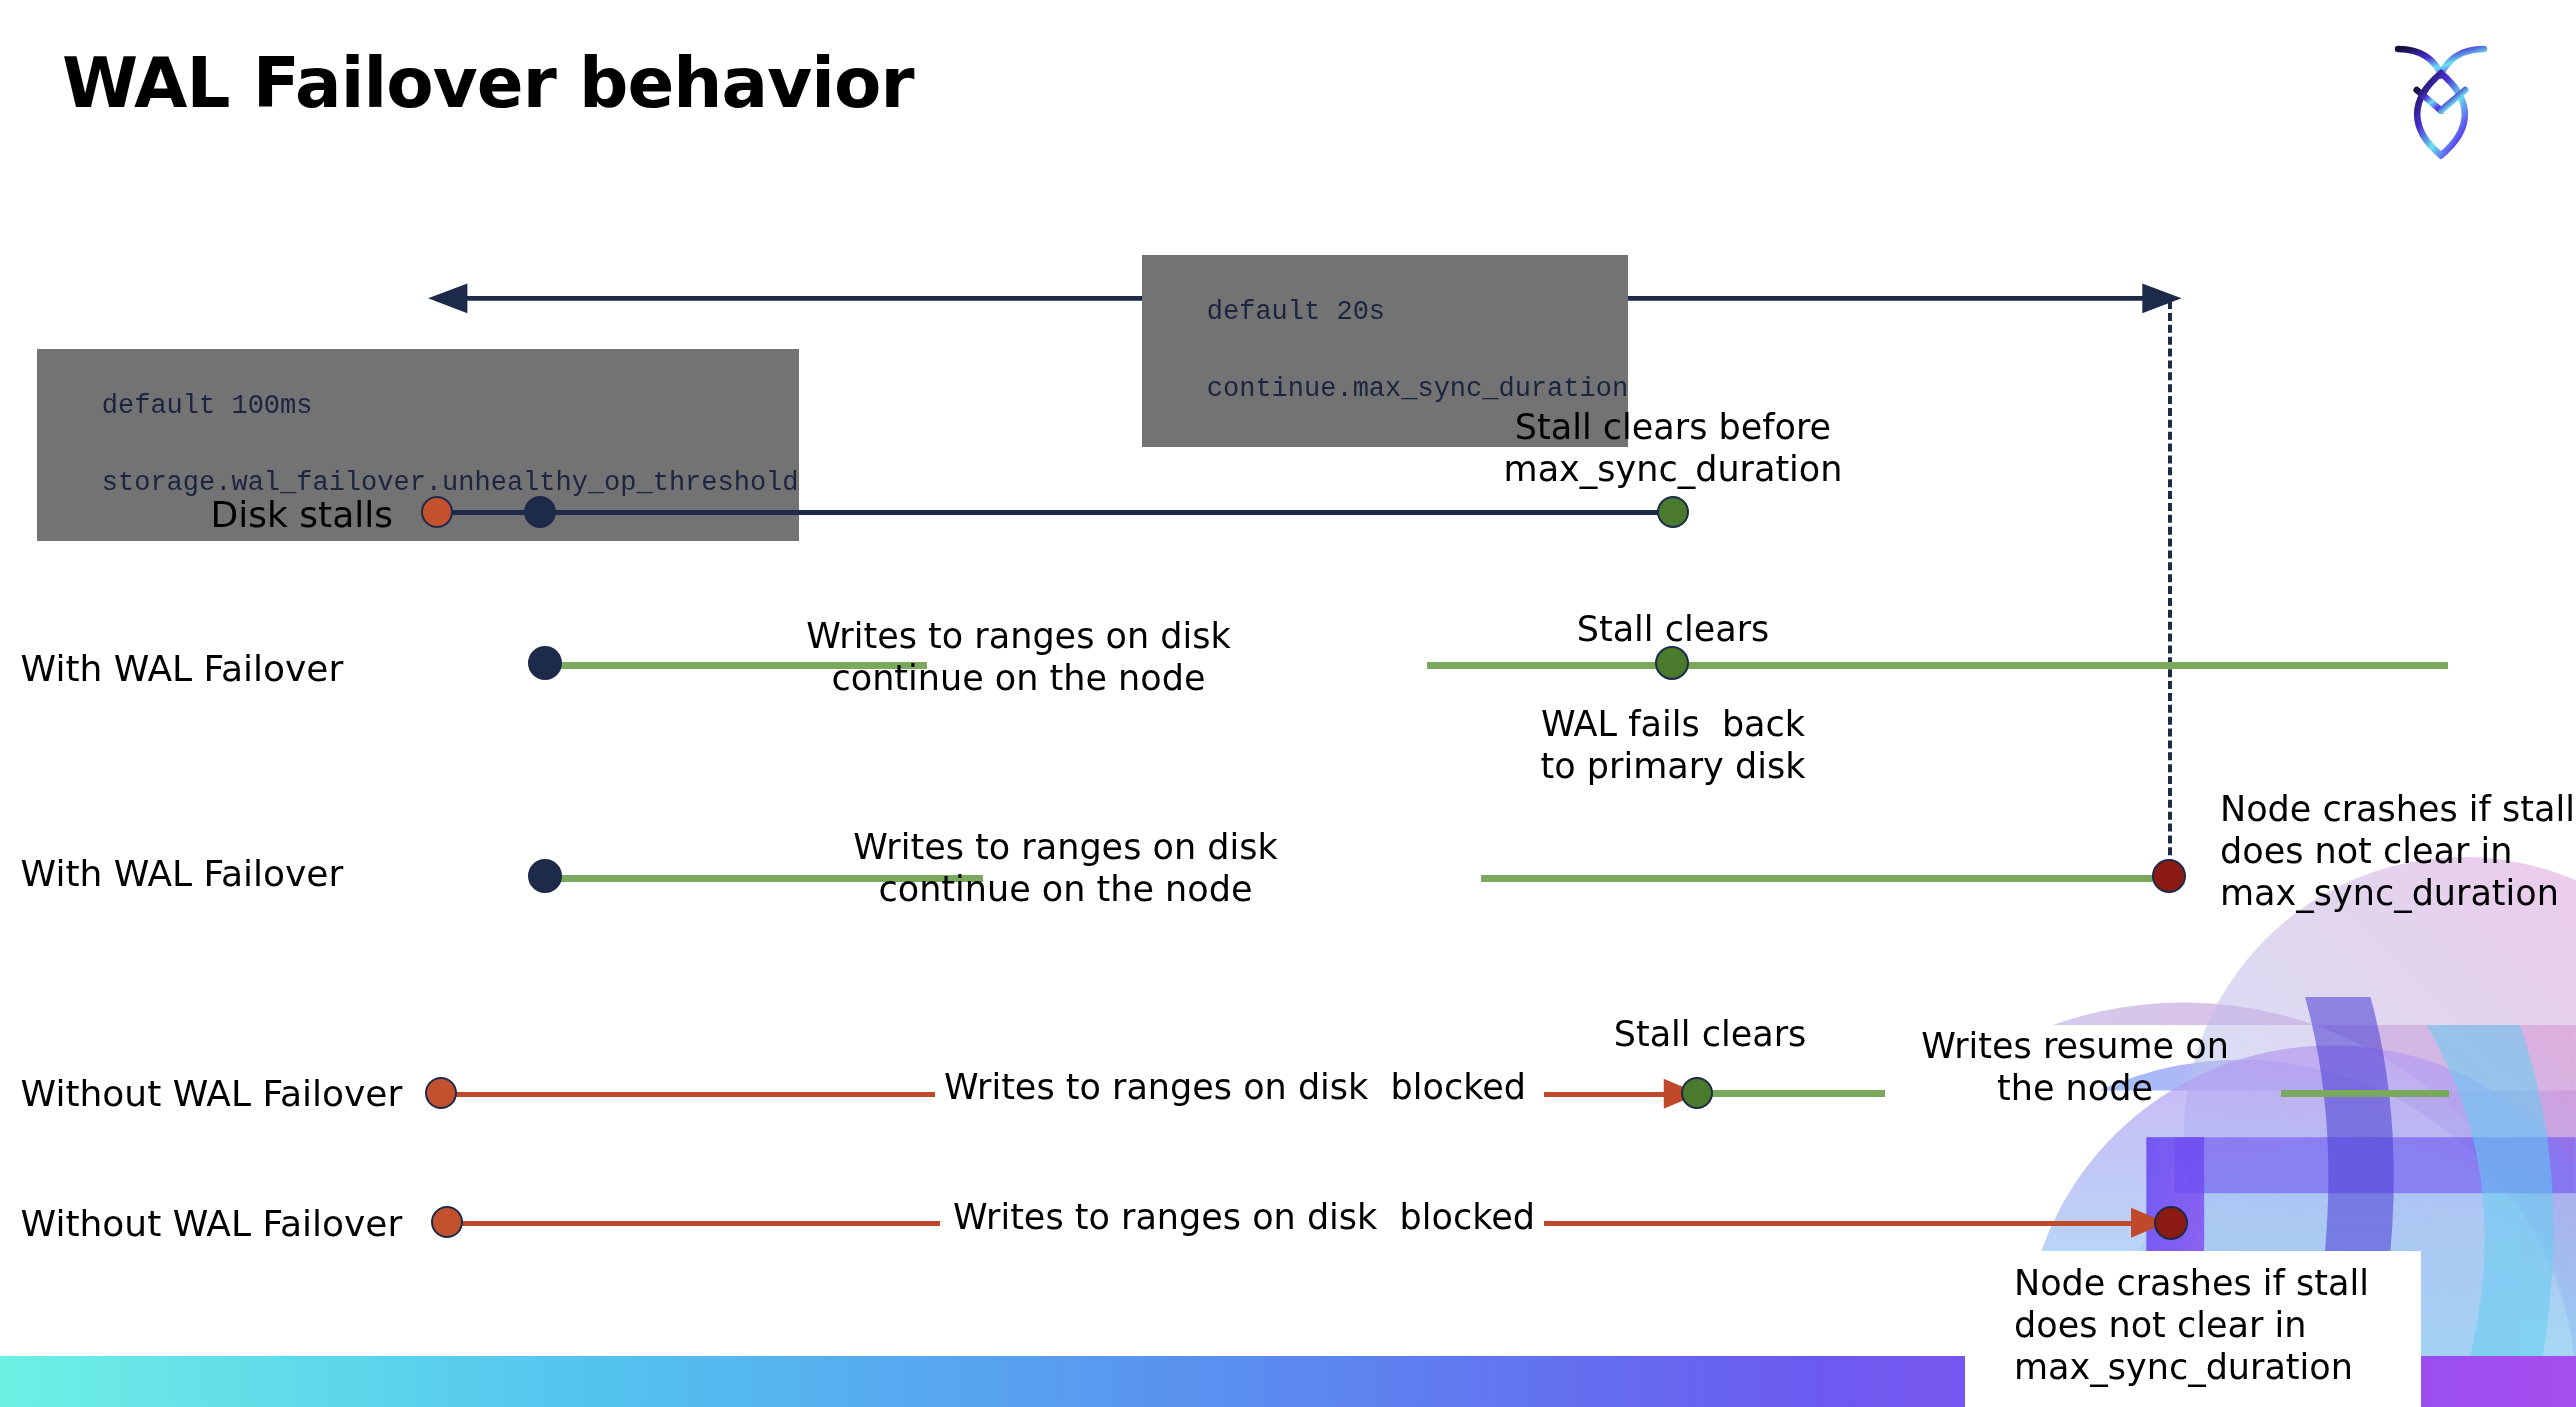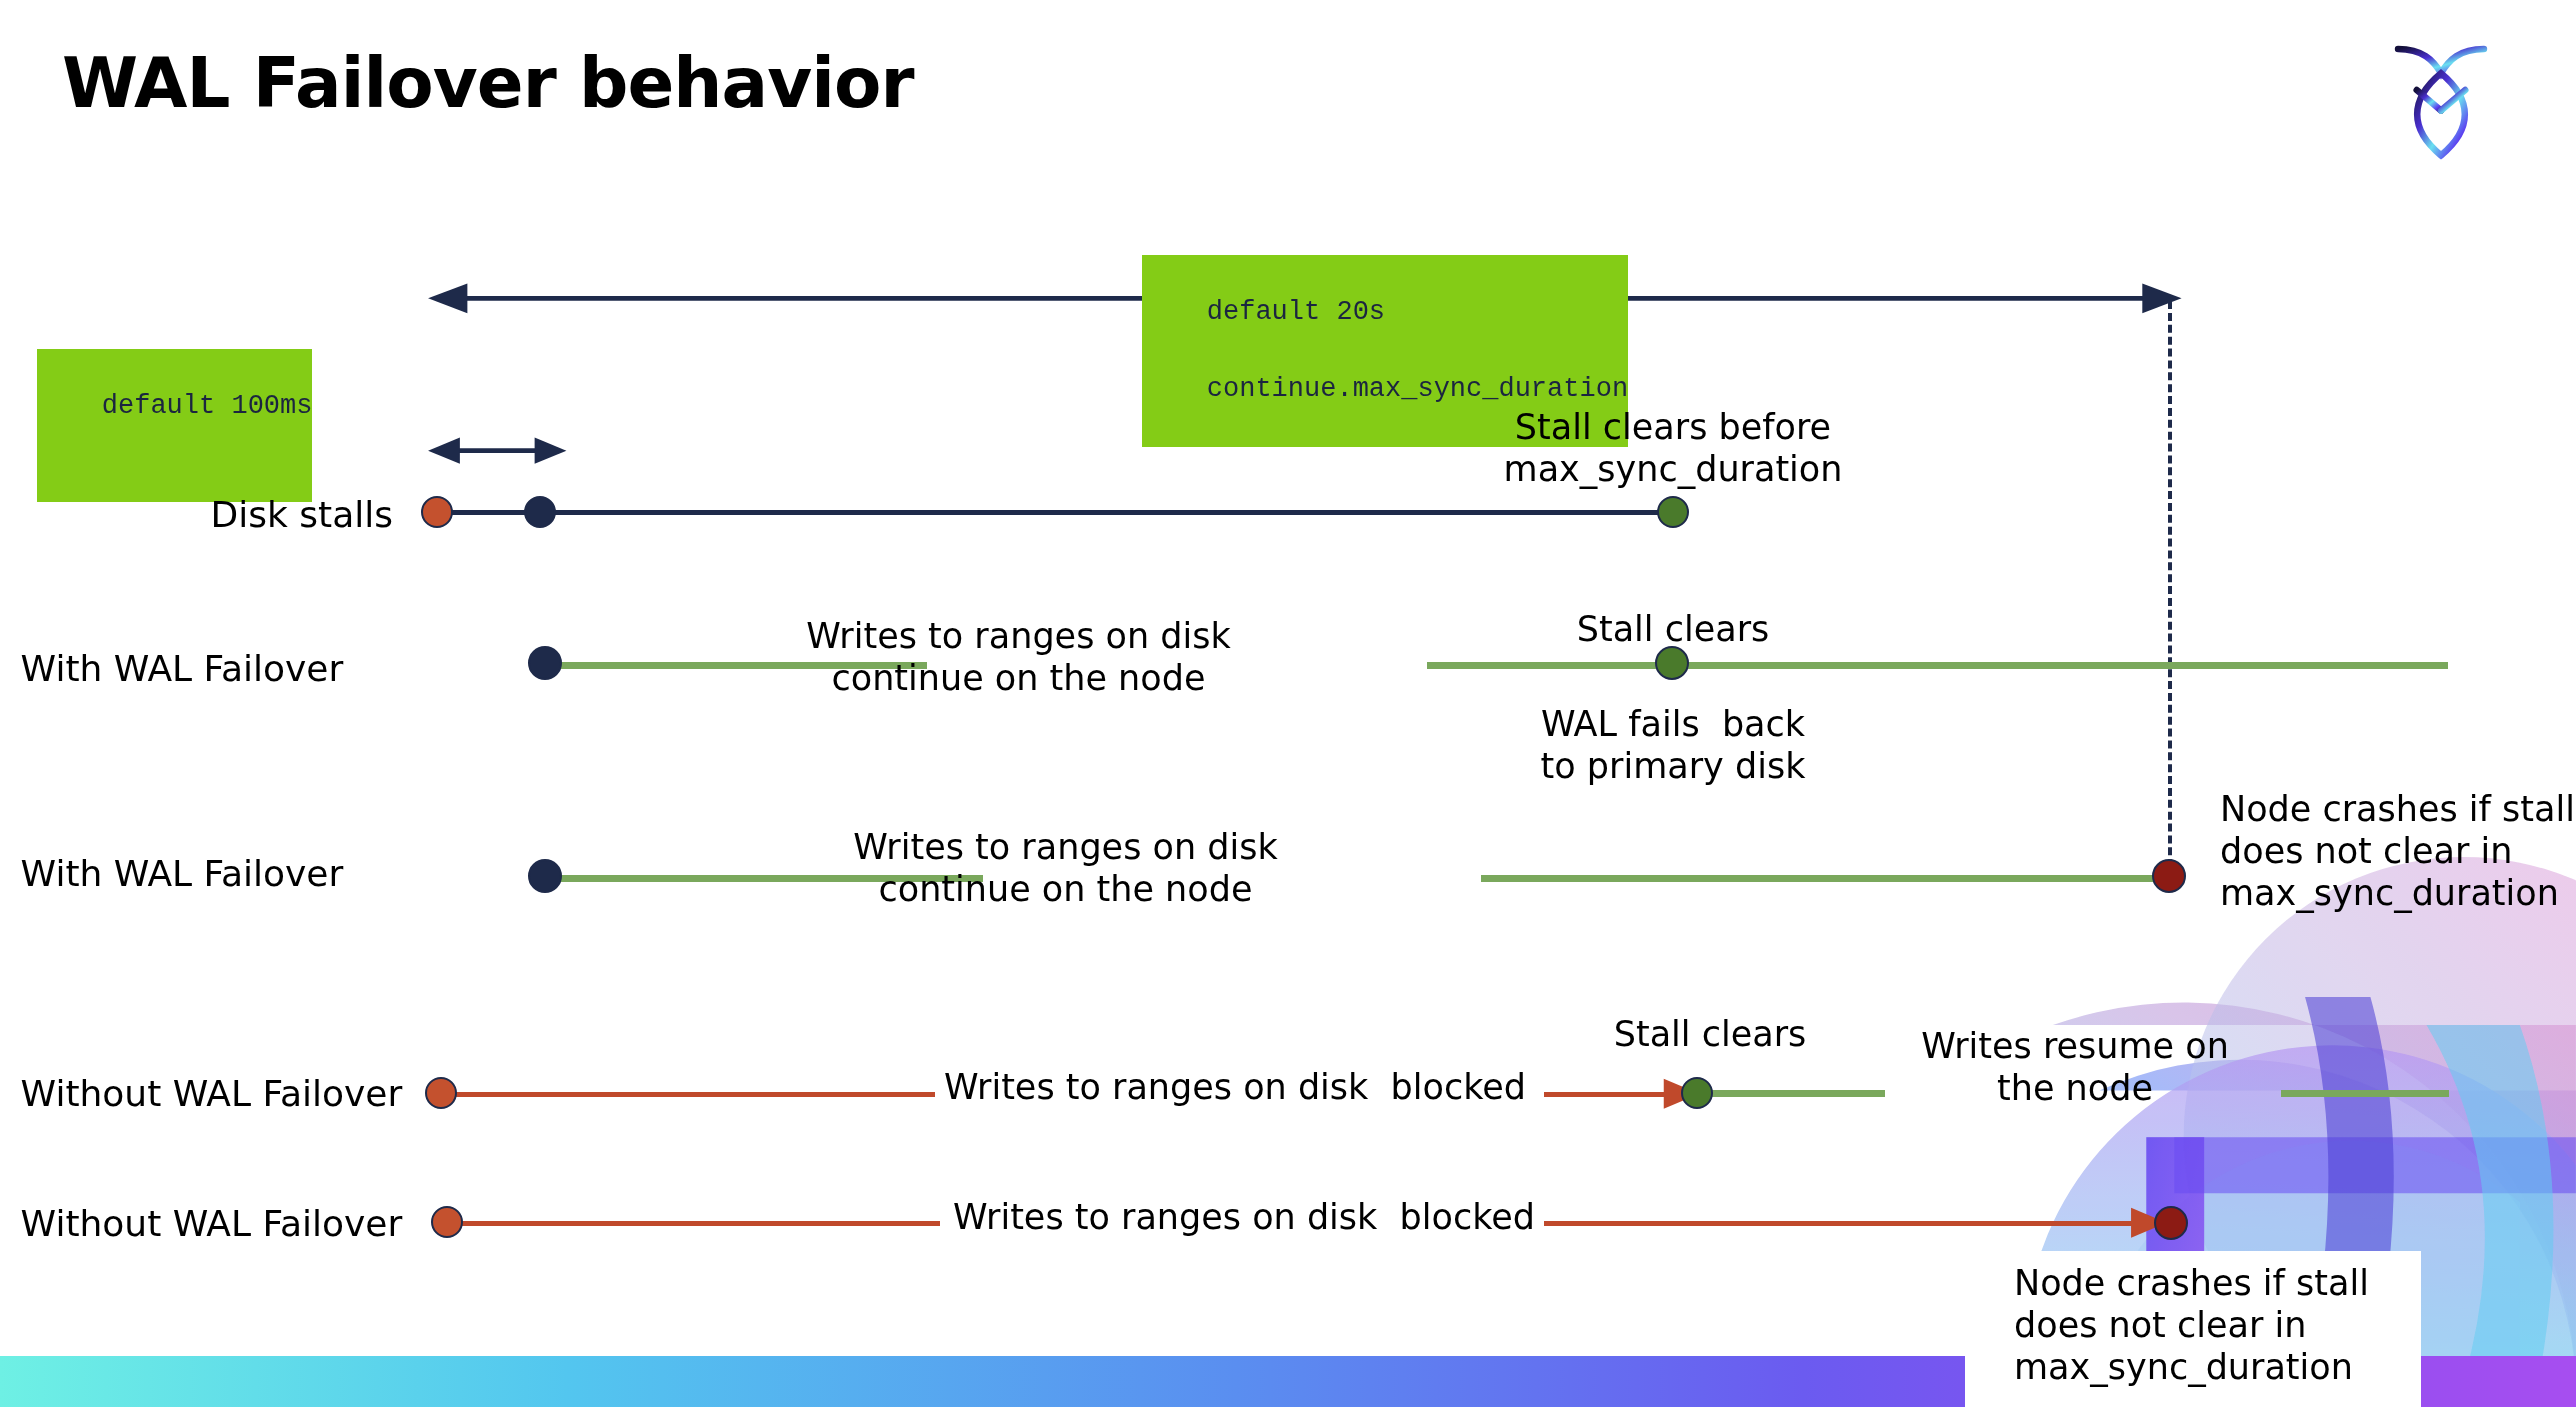--- a/index.html
+++ b/index.html
@@ -20,21 +20,21 @@
     font-family:"DejaVu Sans", sans-serif;
   }
 
   
   .logo{position:absolute;left:2385px;top:32px;width:112px;height:131px;}
 
   
   .code{
     position:absolute;
     font-family:"Liberation Mono","DejaVu Sans Mono",monospace;
-    font-size:27px;color:#1b2540;background:#84cc16;
+    font-size:27px;color:#1b2540;background:#737373;
     white-space:pre;line-height:1.42;
   }
 
   
   .lbl{
     position:absolute;color:#000000;
     font-size:35px;line-height:1.2;white-space:pre;
     font-family:"DejaVu Sans", sans-serif;
   }
   .lbl.c{text-align:center;}
@@ -159,20 +159,21 @@
 
   <div class="dashv" style="left:2168px;top:301px;height:578px;"></div>
 
   <div class="code" style="left:1142px;top:255px;">
     <span>default 20s</span><br>
     <span>continue.max_sync_duration</span>
   </div>
 
   <div class="code" style="left:37px;top:349px;">
     <span>default 100ms</span><br>
+    <span>storage.wal_failover.unhealthy_op_threshold</span>
   </div>
 
   <div class="rowlabel r" style="left:0px;top:494px;width:393px;text-align:right;">Disk stalls</div>
 
   <div class="hline navyline" style="left:439px;top:510px;width:1243px;"></div>
 
   <div class="dot dot-orange" style="left:421px;top:496px;width:32px;height:32px;"></div>
   <div class="dot dot-navy" style="left:524px;top:496px;width:32px;height:32px;"></div>
   <div class="dot dot-green" style="left:1657px;top:496px;width:32px;height:32px;"></div>
 

